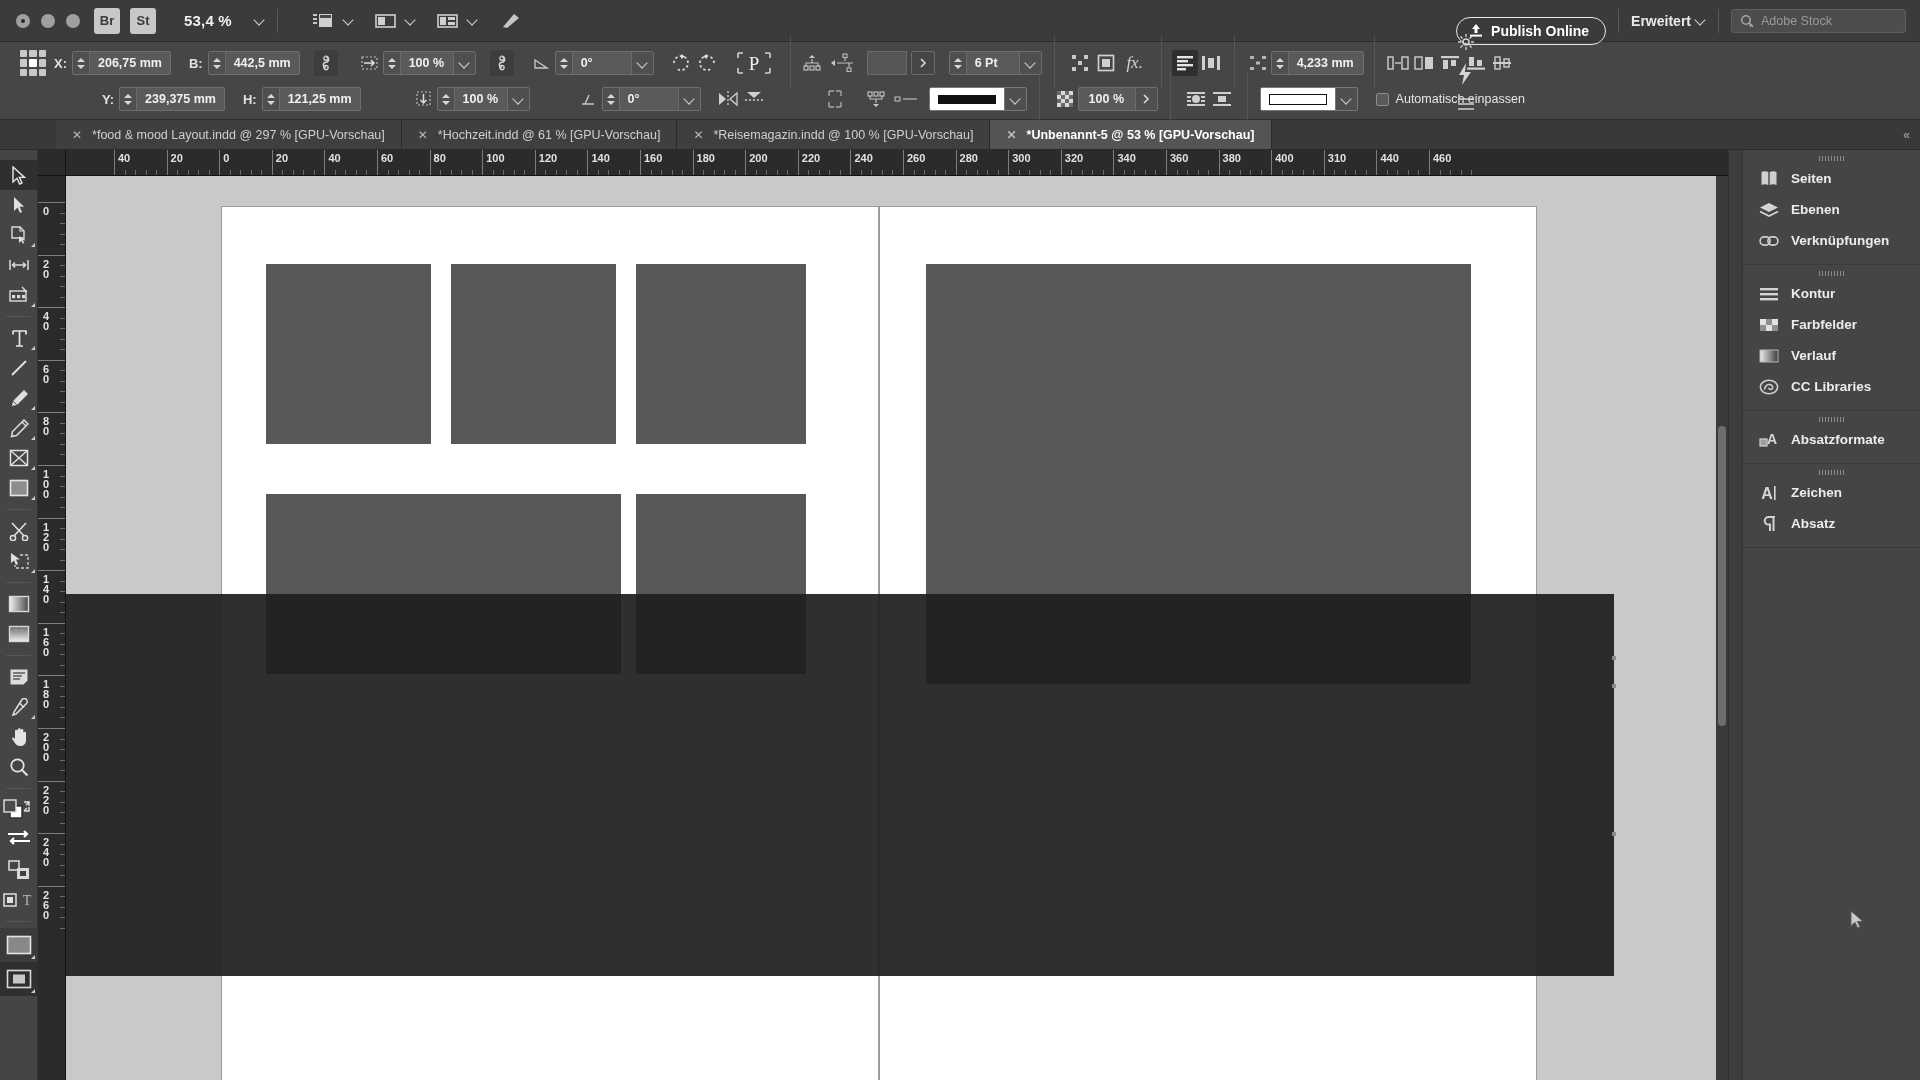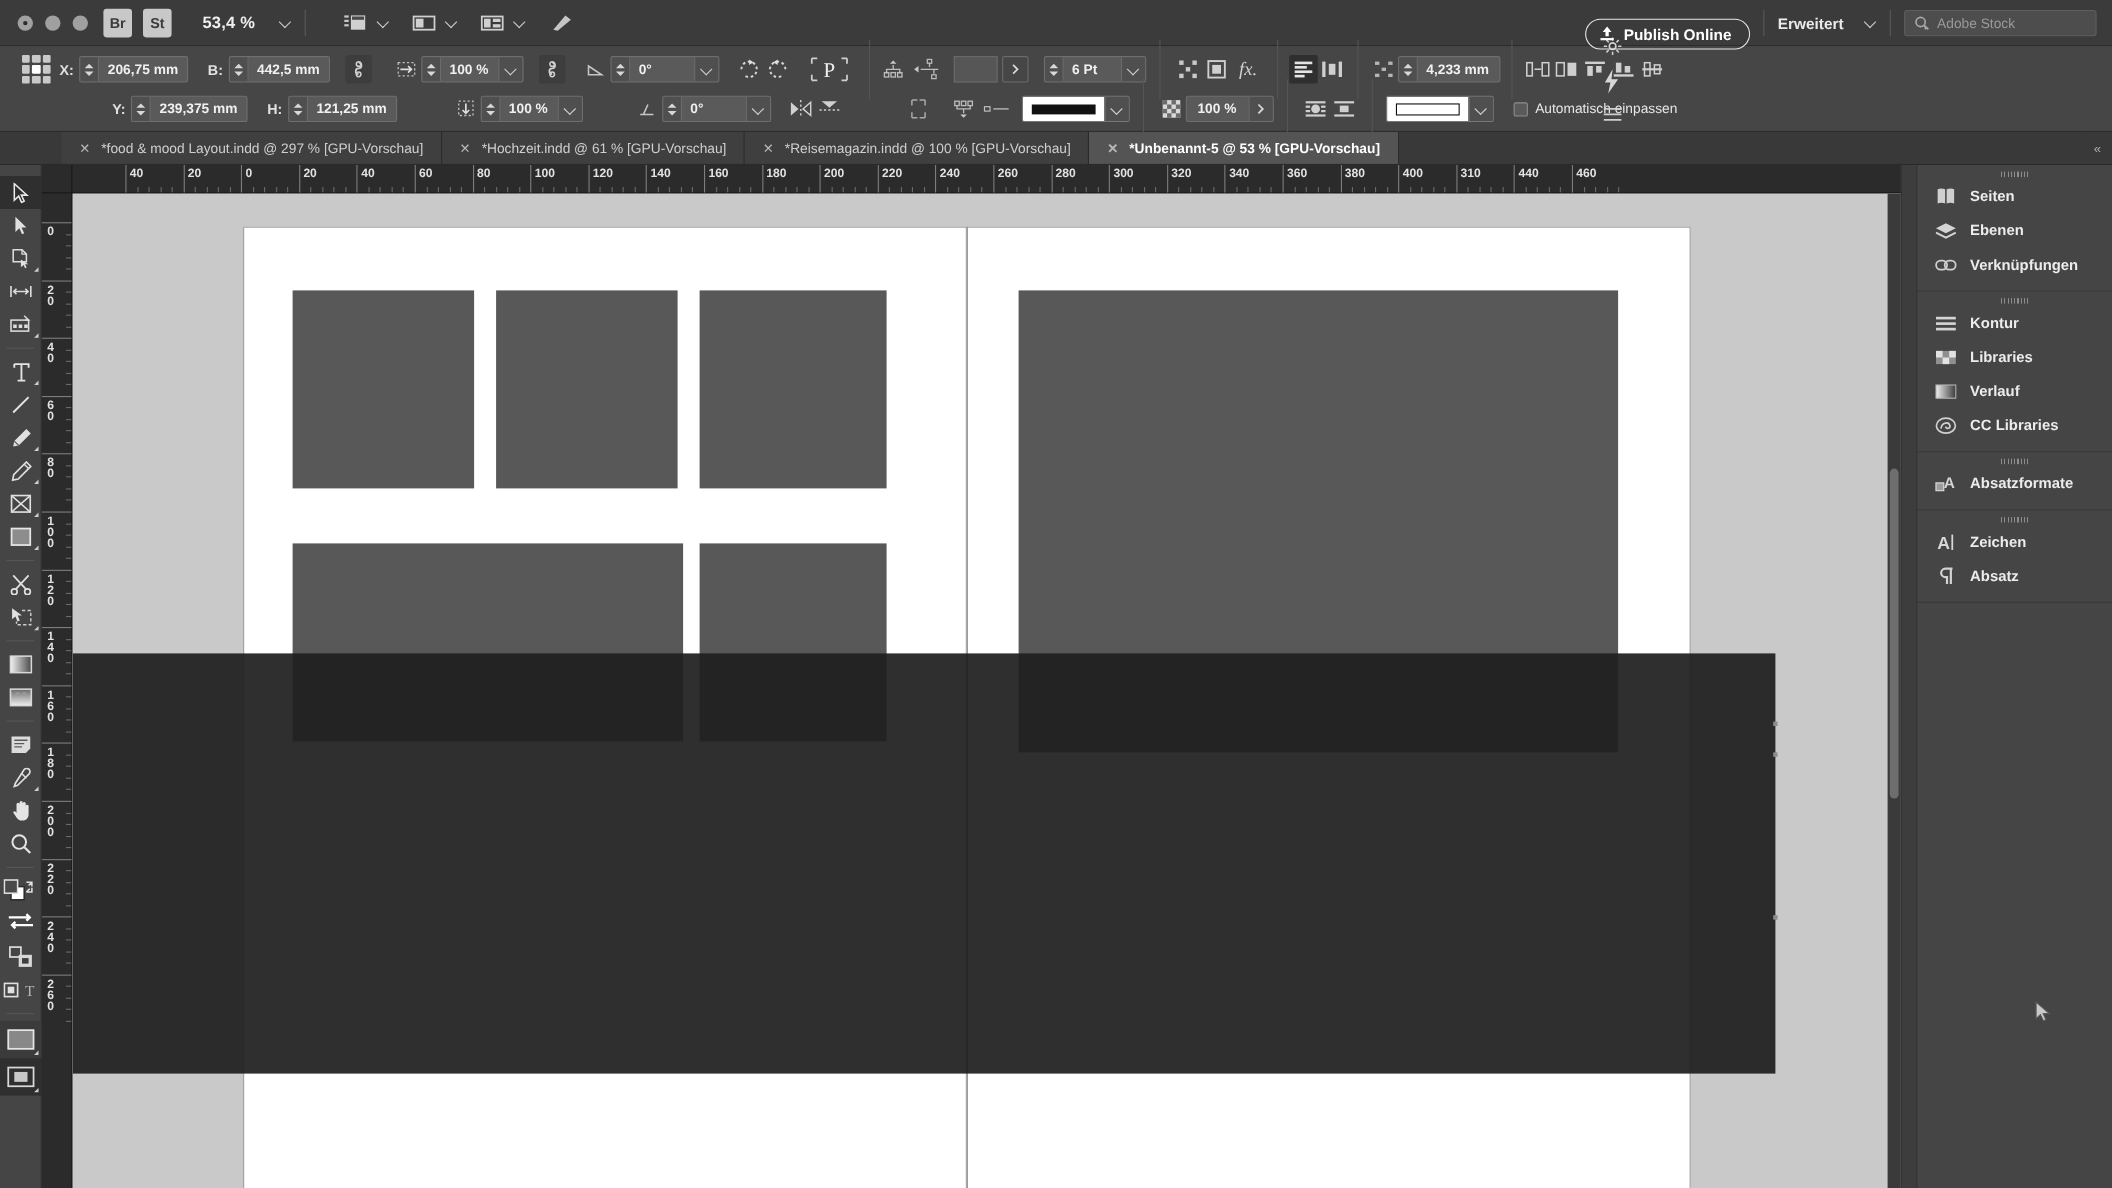--- a/index.html
+++ b/index.html
@@ -41,21 +41,21 @@
     position:absolute; left:0; right:0; text-align:center; font-size:15px;
     color:#e8e8e8; pointer-events:none;
   }
   .title-right{ margin-left:auto; display:flex; align-items:center; padding-right:14px; z-index:3;}
   .publish{
     border:1.6px solid #e6e6e6; border-radius:16px; padding:5px 16px 5px 12px;
     font-size:14px; font-weight:bold; color:#fff; display:flex; gap:8px;
     background:transparent;
     margin-top:20px;
   }
-  .erweitert{ font-size:14px;font-weight:bold;color:#eaeaea; display:flex;align-items:center;gap:19px;}
+  .erweitert{ font-size:14px;font-weight:bold;color:#eaeaea; display:flex;align-items:center;gap:4px;}
   .stock{
     background:#4d4d4d; border:1px solid #5e5e5e; border-radius:3px;
     width:175px;height:24px; display:flex;align-items:center;gap:7px; padding:0 8px;
     color:#9a9a9a; font-size:12.5px;
   }
 
   
   .ctrlbar{
     position:absolute; left:0; top:42px; width:1920px; height:78px;
     background:#464646; border-bottom:1px solid #2e2e2e;
@@ -1196,21 +1196,21 @@
           </div>
           <div class="pitem">
             <span class="pico">
               <svg width="20" height="16" viewBox="0 0 20 16">
                 <rect x="1" y="2" width="18" height="12" fill="#8f8f8f"></rect>
                 <rect x="1" y="2" width="6" height="6" fill="#e2e2e2"></rect>
                 <rect x="13" y="2" width="6" height="6" fill="#e2e2e2"></rect>
                 <rect x="7" y="8" width="6" height="6" fill="#e2e2e2"></rect>
               </svg>
             </span>
-            <span>Libraries</span>
+            <span>Farbfelder</span>
           </div>
           <div class="pitem">
             <span class="pico">
               <svg width="20" height="16" viewBox="0 0 20 16">
                 <defs>
                   <linearGradient id="pg" x1="0" x2="1">
                     <stop offset="0" stop-color="#f0f0f0"></stop>
                     <stop offset="1" stop-color="#3b3b3b"></stop>
                   </linearGradient>
                 </defs>

